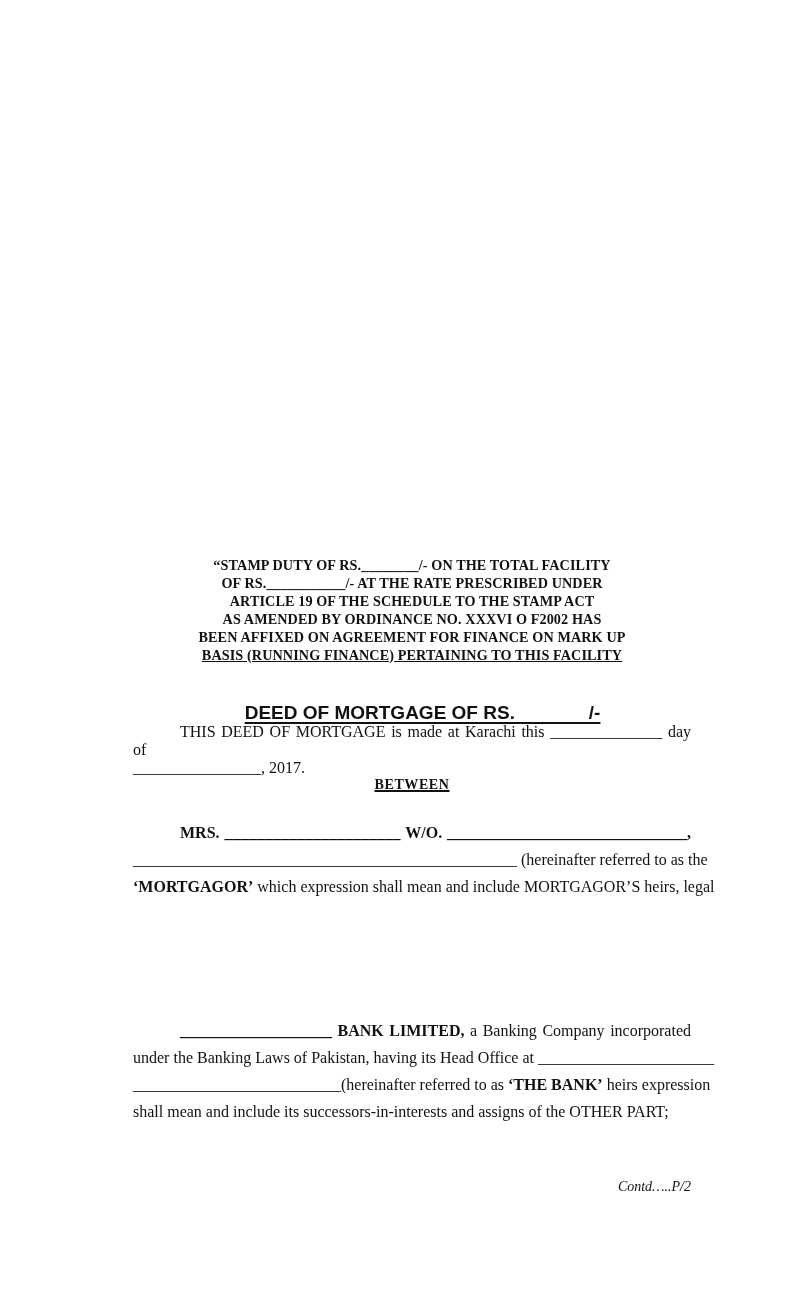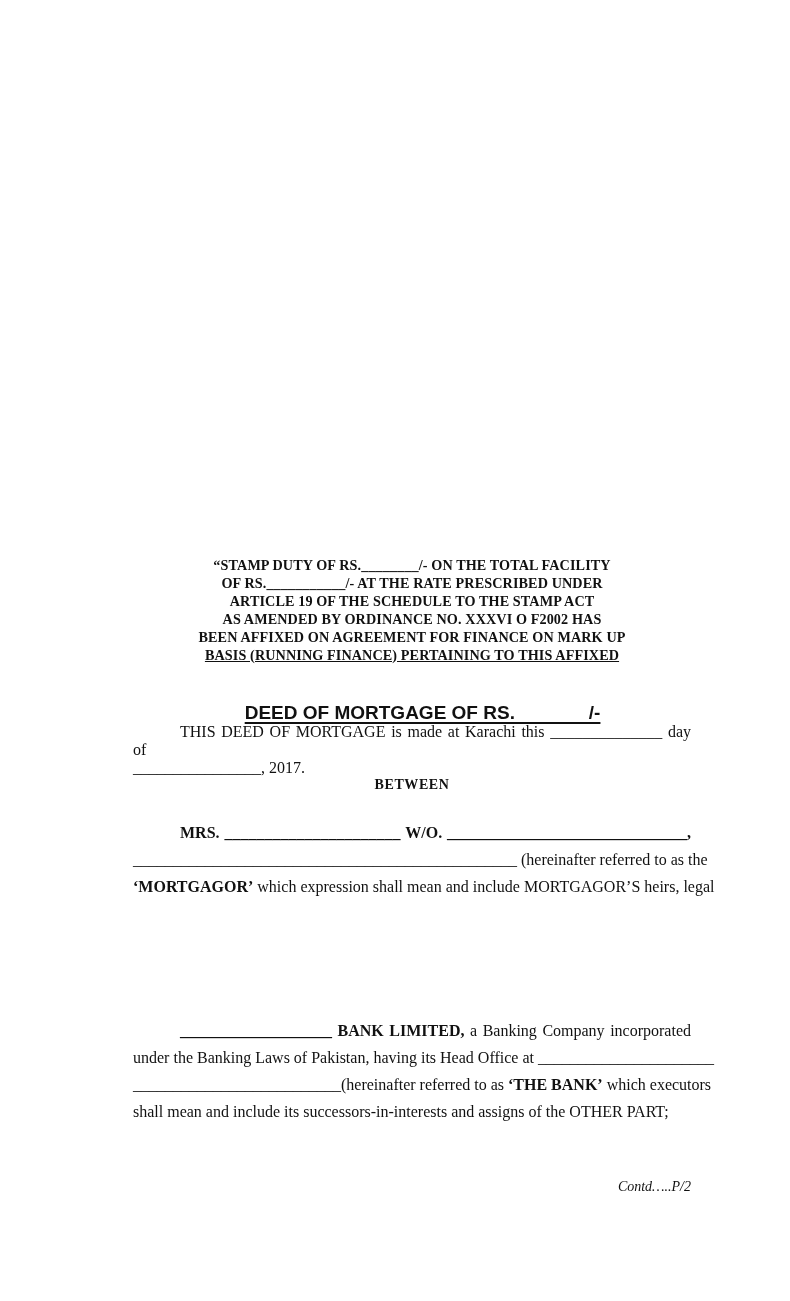--- a/index.html
+++ b/index.html
@@ -17,21 +17,21 @@
            white-space: pre; }
   .title span { text-decoration: underline; text-decoration-thickness: 2px; text-underline-offset: 3px; }
 
   .para { position: absolute; left: 116px; width: 558px; font-size: 16px; text-align: justify; }
   .p-intro { top: 723px; line-height: 18px; }
   .p-intro .l1 { display: block; text-align: justify; text-align-last: justify; text-indent: 47px; }
   .p-intro .l2 { display: block; }
 
   .heading { position: absolute; left: 116px; width: 558px; text-align: center; font-weight: bold;
              font-size: 14px; letter-spacing: 0.6px; }
-  .heading span { text-decoration-thickness: 1.5px; }
+  .heading span { text-decoration: underline; text-decoration-thickness: 1.5px; }
   .h-between { top: 777px; }
   .h-and { top: 974px; }
 
   .p-mrs { top: 819px; line-height: 27px; }
   .p-bank { top: 1017px; line-height: 27px; }
   .row { display: block; white-space: nowrap; text-align: justify; text-align-last: justify; }
   .row.last { text-align: left; text-align-last: left; }
   .indent { padding-left: 47px; }
   b { font-weight: bold; }
 
@@ -42,21 +42,21 @@
 <body>
 
 <div class="page">
 
   <div class="stamp">
     <span class="ln">“STAMP DUTY OF RS.________/- ON THE TOTAL FACILITY</span>
     <span class="ln">OF RS.___________/- AT THE RATE PRESCRIBED UNDER</span>
     <span class="ln">ARTICLE 19 OF THE SCHEDULE TO THE STAMP ACT</span>
     <span class="ln">AS AMENDED BY ORDINANCE NO. XXXVI O F2002 HAS</span>
     <span class="ln">BEEN AFFIXED ON AGREEMENT FOR FINANCE ON MARK UP</span>
-    <span class="ln ul">BASIS (RUNNING FINANCE) PERTAINING TO THIS AFFIXED</span>
+    <span class="ln ul">BASIS (RUNNING FINANCE) PERTAINING TO THIS FACILITY</span>
   </div>
 
   <div class="title">
     <span>DEED OF MORTGAGE OF RS.              /-</span>
   </div>
 
   <div class="para p-intro">
     <span class="l1">THIS DEED OF MORTGAGE is made at Karachi this ______________ day of</span>
     <span class="l2">________________, 2017.</span>
   </div>
@@ -73,18 +73,18 @@
       <b>______________________________,</b>
     </span>
     <span class="row"><span>________________________________________________</span><span> (hereinafter referred to as the</span></span>
     <span class="row"><b>‘MORTGAGOR’</b><span> which expression shall mean and include MORTGAGOR’S heirs, legal</span></span>
   </div>
 
 
   <div class="para p-bank">
     <span class="row indent"><b>___________________</b> <b>BANK LIMITED,</b><span> a Banking Company incorporated</span></span>
     <span class="row">under the Banking Laws of Pakistan, having its Head Office at ______________________</span>
-    <span class="row"><span>__________________________</span><span>(hereinafter referred to as </span><b>‘THE BANK’</b><span> which executors</span></span>
+    <span class="row"><span>__________________________</span><span>(hereinafter referred to as </span><b>‘THE BANK’</b><span> heirs expression</span></span>
     <span class="row last">shall mean and include its successors-in-interests and assigns of the OTHER PART;</span>
   </div>
 
   <div class="contd">Contd…..P/2</div>
 </div>
 
 </body></html>

